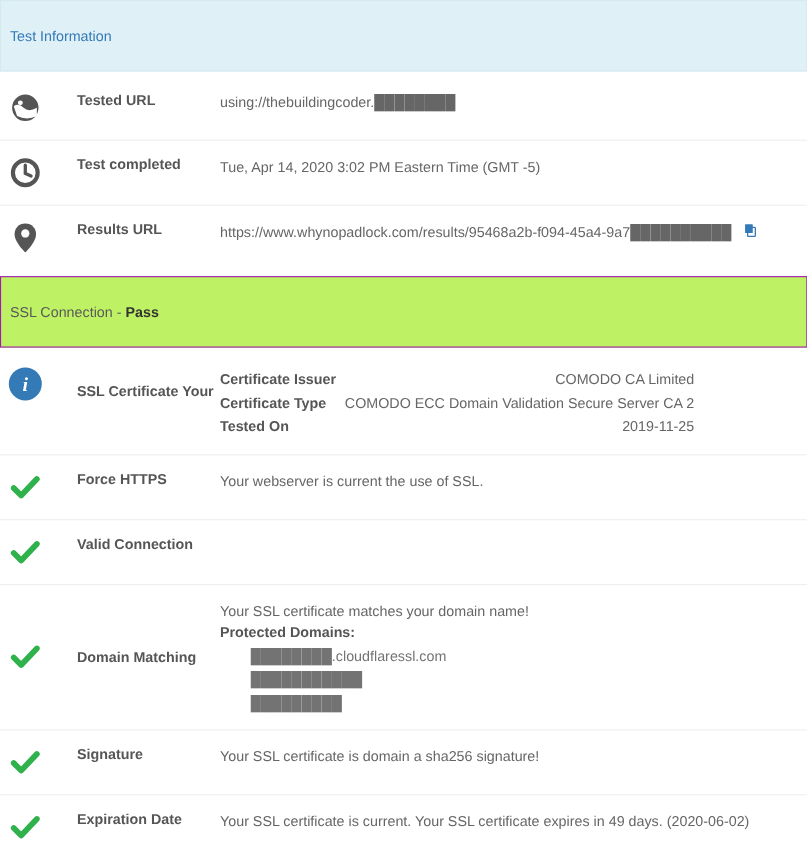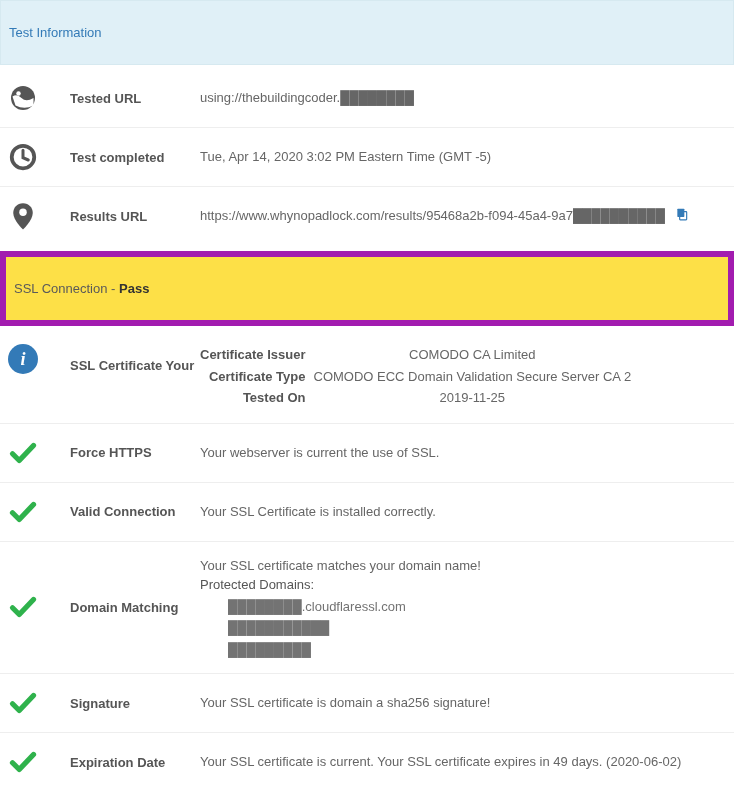--- a/index.html
+++ b/index.html
@@ -1,32 +1,32 @@
 <!DOCTYPE html>
 <html><head>
 <meta charset="utf-8">
 <style>
   *{box-sizing:border-box;margin:0;padding:0}
   body{font-family:"Segoe UI",Arial,sans-serif;font-size:14px;color:#555;background:#fff;width:734px}
   .section-head{padding:24px 8px;font-size:13px}
   .head-info{background:#e0f0f7;color:#337ab7;border:1px solid #d6e9f0}
-  .head-pass{background:#fde047;color:#5a5a5a;border:6px solid #a21caf}
+  .head-pass{background:#bef264;color:#5a5a5a;border:1px solid #a21caf}
   .head-err{background:#f9a8d4;color:#5a5a5a;border:1px solid #ef4444}
   .head-pass b{color:#333}
   .head-err b{color:#333}
-  .row{display:flex;align-items:center;padding:14px 6px;border-bottom:1px solid #eee}
+  .row{display:flex;padding:14px 6px;border-bottom:1px solid #eee}
   .row:last-child{border-bottom:none}
   .icon-cell{flex:0 0 64px;display:flex;justify-content:flex-start;padding-left:2px}
   .label-cell{flex:0 0 130px;font-weight:600;color:#555;font-size:13px}
   .value-cell{flex:1;font-size:13px;color:#666;line-height:1.5}
   .value-cell .sub{color:#737373;margin-top:2px}
   .kv-table{display:table}
   .kv-row{display:table-row}
-  .kv-k{display:table-cell;text-align:right;font-weight:600;color:#555;padding:1px 8px 1px 0;white-space:nowrap;font-size:13px}
-  .kv-v{display:table-cell;text-align:center;color:#666;padding:1px 0;font-size:13px}
+  .kv-k{display:table-cell;font-weight:600;color:#555;padding:1px 8px 1px 0;white-space:nowrap;font-size:13px}
+  .kv-v{display:table-cell;text-align:right;color:#666;padding:1px 0;font-size:13px}
   .icon{display:inline-flex;width:30px;height:30px;align-items:center;justify-content:center}
   .icon svg{width:30px;height:30px}
   .chk svg{stroke:#2fb24c;stroke-width:7;fill:none;stroke-linecap:round;stroke-linejoin:round}
   .info-circle{width:30px;height:30px;border-radius:50%;background:#337ab7;color:#fff;display:flex;align-items:center;justify-content:center;font-weight:700;font-family:"Georgia",serif;font-style:italic;font-size:18px}
   .copy-icon{display:inline-block;color:#337ab7;margin-left:6px;cursor:pointer;vertical-align:middle}
   .copy-icon svg{width:14px;height:14px}
   .section-pad{padding:4px 0 6px}
 </style>
 </head>
 <body>
@@ -121,34 +121,33 @@
   </div>
   <div class="row">
     <div class="icon-cell">
         <span class="icon chk">
           <svg viewBox="0 0 40 40">
             <path d="M6 21 L15 30 L34 10"></path>
           </svg>
         </span>
       </div>
     <div class="label-cell">Valid Connection</div>
-    <div class="value-cell">Your SSL Certificate is installed correctly.</div>
   </div>
   <div class="row" style="align-items:center">
     <div class="icon-cell">
         <span class="icon chk">
           <svg viewBox="0 0 40 40">
             <path d="M6 21 L15 30 L34 10"></path>
           </svg>
         </span>
       </div>
     <div class="label-cell">Domain Matching</div>
     <div class="value-cell">
       <div>Your SSL certificate matches your domain name!</div>
-      <div style="font-weight:400;color:#555">Protected Domains:</div>
+      <div style="font-weight:700;color:#555">Protected Domains:</div>
       <div class="sub" style="padding-left:28px">████████.cloudflaressl.com</div>
       <div class="sub" style="padding-left:28px">███████████</div>
       <div class="sub" style="padding-left:28px">█████████</div>
     </div>
   </div>
   <div class="row">
     <div class="icon-cell">
         <span class="icon chk">
           <svg viewBox="0 0 40 40">
             <path d="M6 21 L15 30 L34 10"></path>

